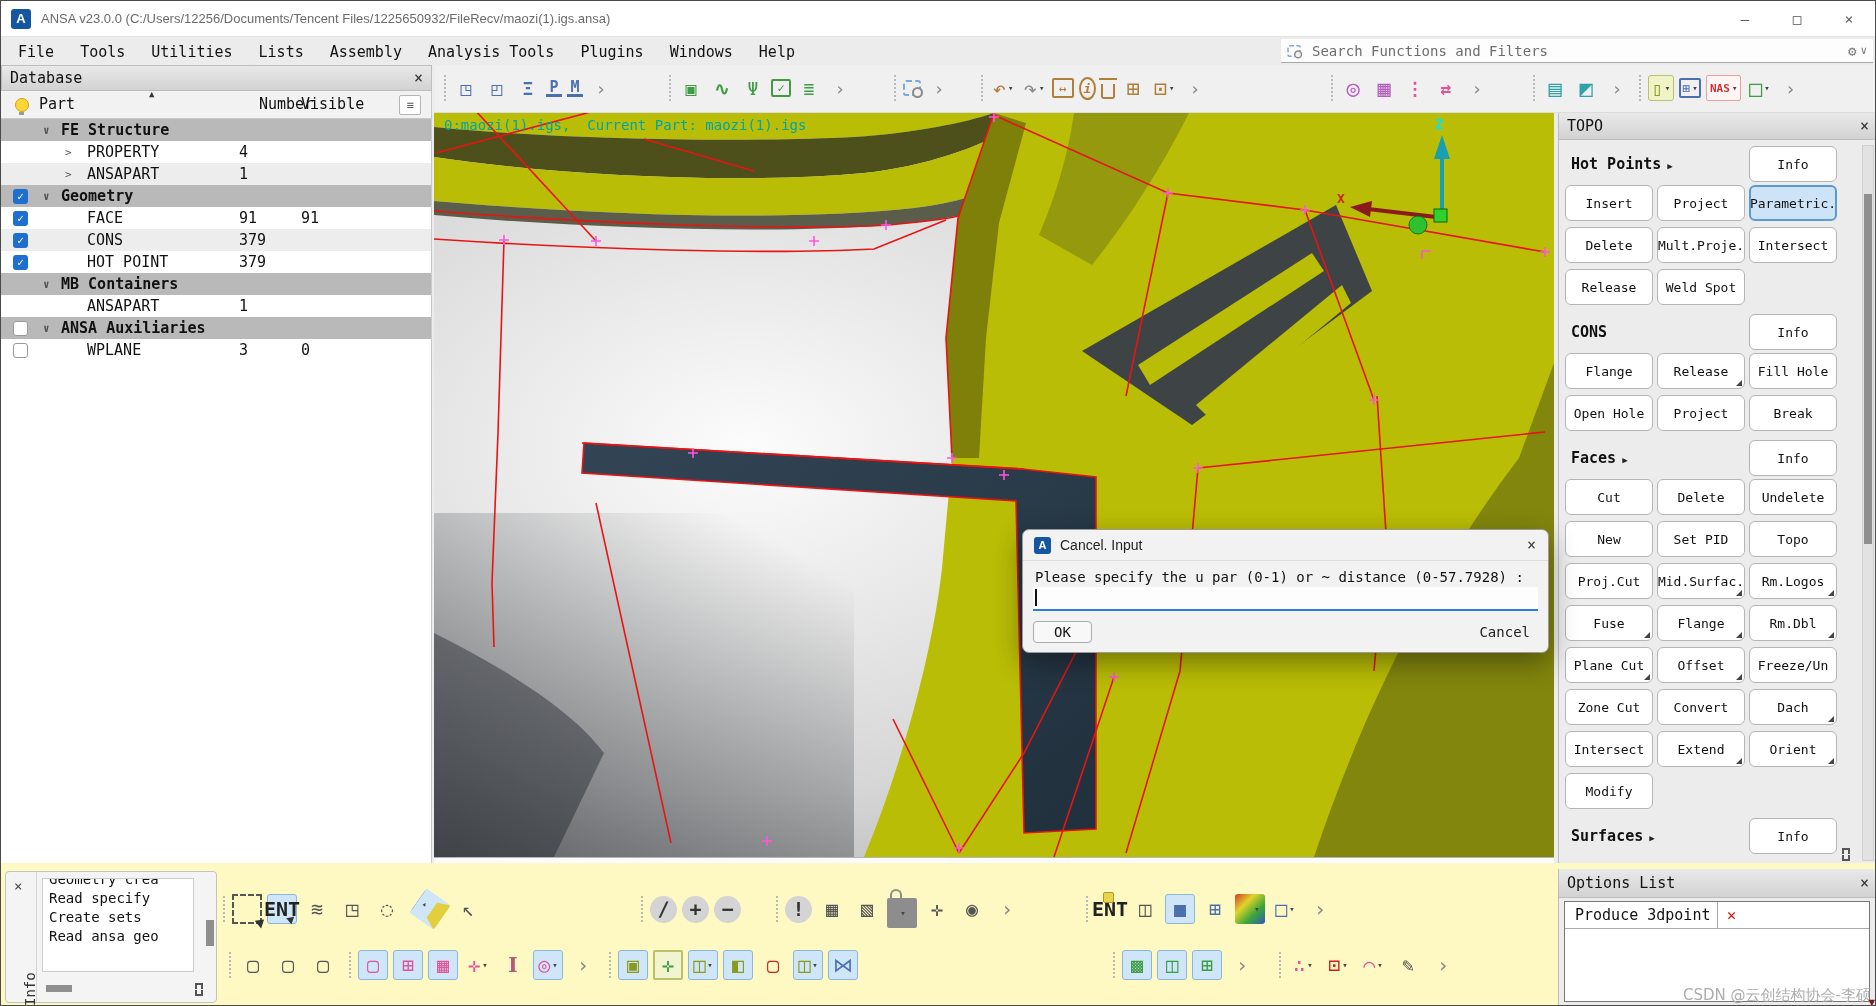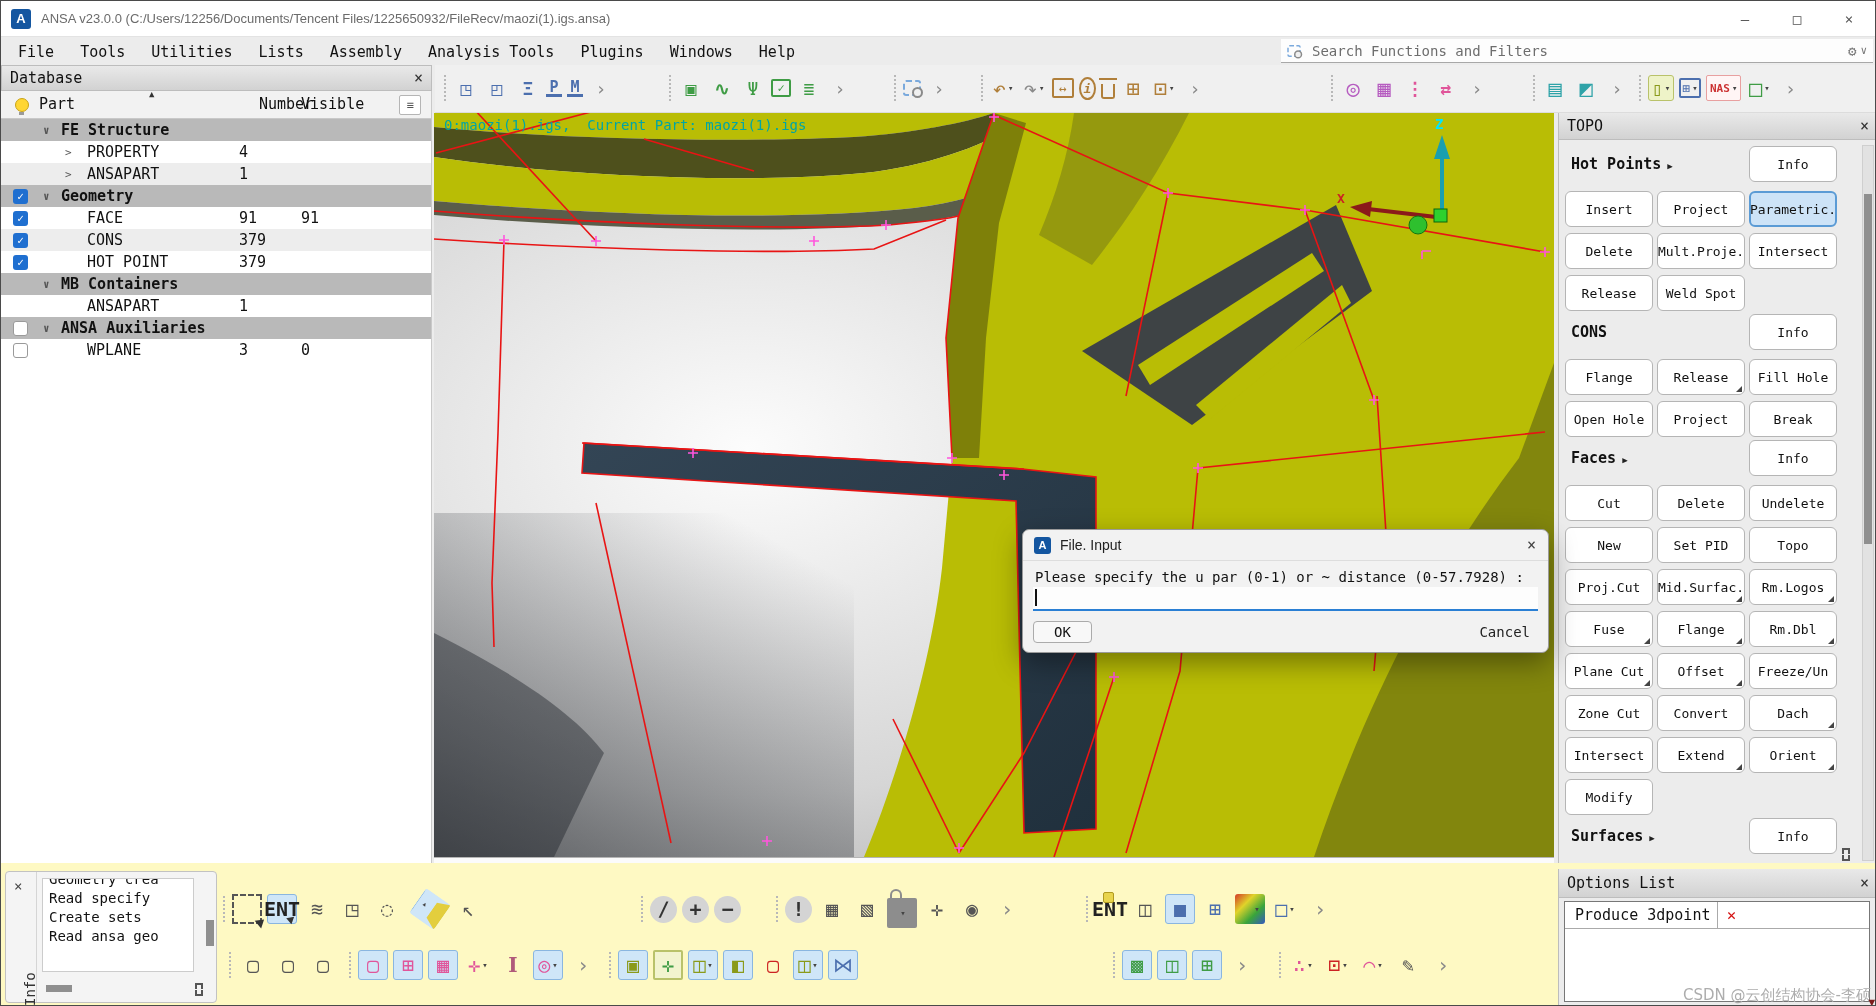--- a/index.html
+++ b/index.html
@@ -97,21 +97,21 @@
   .sb-div{width:1px;height:20px;background:#9a9a9a;margin:0 14px 0 16px;}
 
   
   .topo-panel{position:absolute;left:1557px;top:112px;width:319px;height:756px;background:#ececec;border-left:1px solid #bdbdbd;box-sizing:border-box;overflow:hidden;}
   .topo-header{height:26px;background:linear-gradient(#e9e9e9,#d2d2d2);border-bottom:1px solid #bdbdbd;display:flex;align-items:center;position:relative;}
   .topo-header .ptitle{margin-left:8px;font-size:15px;color:#111;}
   .topo-body{position:absolute;left:6px;top:30px;width:286px;}
   .tsec{position:relative;height:42px;display:flex;align-items:center;}
   .tsec-label{font-weight:bold;font-size:15px;color:#111;margin-left:6px;}
   .sarr{font-size:9px;color:#222;margin-left:6px;}
-  .trow{display:flex;height:42px;align-items:flex-end;}
+  .trow{display:flex;height:42px;align-items:flex-start;}
   .tbtn{width:88px;height:36px;margin-right:4px;background:#fff;border:1px solid #b5b5b5;border-radius:6px;box-sizing:border-box;display:flex;align-items:center;justify-content:center;font-size:13px;color:#111;position:relative;overflow:hidden;}
   .tbtn.col3{position:absolute;left:184px;}
   .tbtn.active{background:#cde3f7;border:2px solid #5b9bd5;}
   .tbtn.corner::after{content:"";position:absolute;right:2px;bottom:2px;width:0;height:0;border-left:6px solid transparent;border-bottom:6px solid #444;}
   .tspacer{width:92px;height:36px;}
   .topo-scroll{position:absolute;right:3px;top:32px;width:12px;height:716px;background:#e2e2e2;border:1px solid #cfcfcf;box-sizing:border-box;}
   .topo-thumb{position:absolute;left:1px;top:48px;width:8px;height:350px;background:#8f8f8f;}
   .i-expand{position:absolute;right:22px;bottom:8px;width:13px;height:13px;}
   .i-expand::before{content:"";position:absolute;left:0;top:0;width:4px;height:4px;border-left:2px solid #555;border-top:2px solid #555;}
   .i-expand::after{content:"";position:absolute;right:0;bottom:0;width:4px;height:4px;border-right:2px solid #555;border-bottom:2px solid #555;}
@@ -612,21 +612,21 @@
           <span class="oclose">✕</span>
         </div>
       </div>
     <span class="watermark">CSDN @云创结构协会-李硕</span>
     <span class="wm-tri">▼</span>
   </div>
 
   <div class="dialog">
     <div class="dlg-title">
       <span class="dlg-logo">A</span>
-      <span class="dlg-name">File. Input</span>
+      <span class="dlg-name">Cancel. Input</span>
       <span class="dlg-close">×</span>
     </div>
     <div class="dlg-prompt">Please specify the u par (0-1) or ~ distance (0-57.7928) :</div>
     <div class="dlg-input">
       <span class="dlg-caret"></span>
       <span></span>
     </div>
     <div class="dlg-btnrow">
       <span class="dlg-ok">OK</span>
       <span class="dlg-cancel">Cancel</span>

